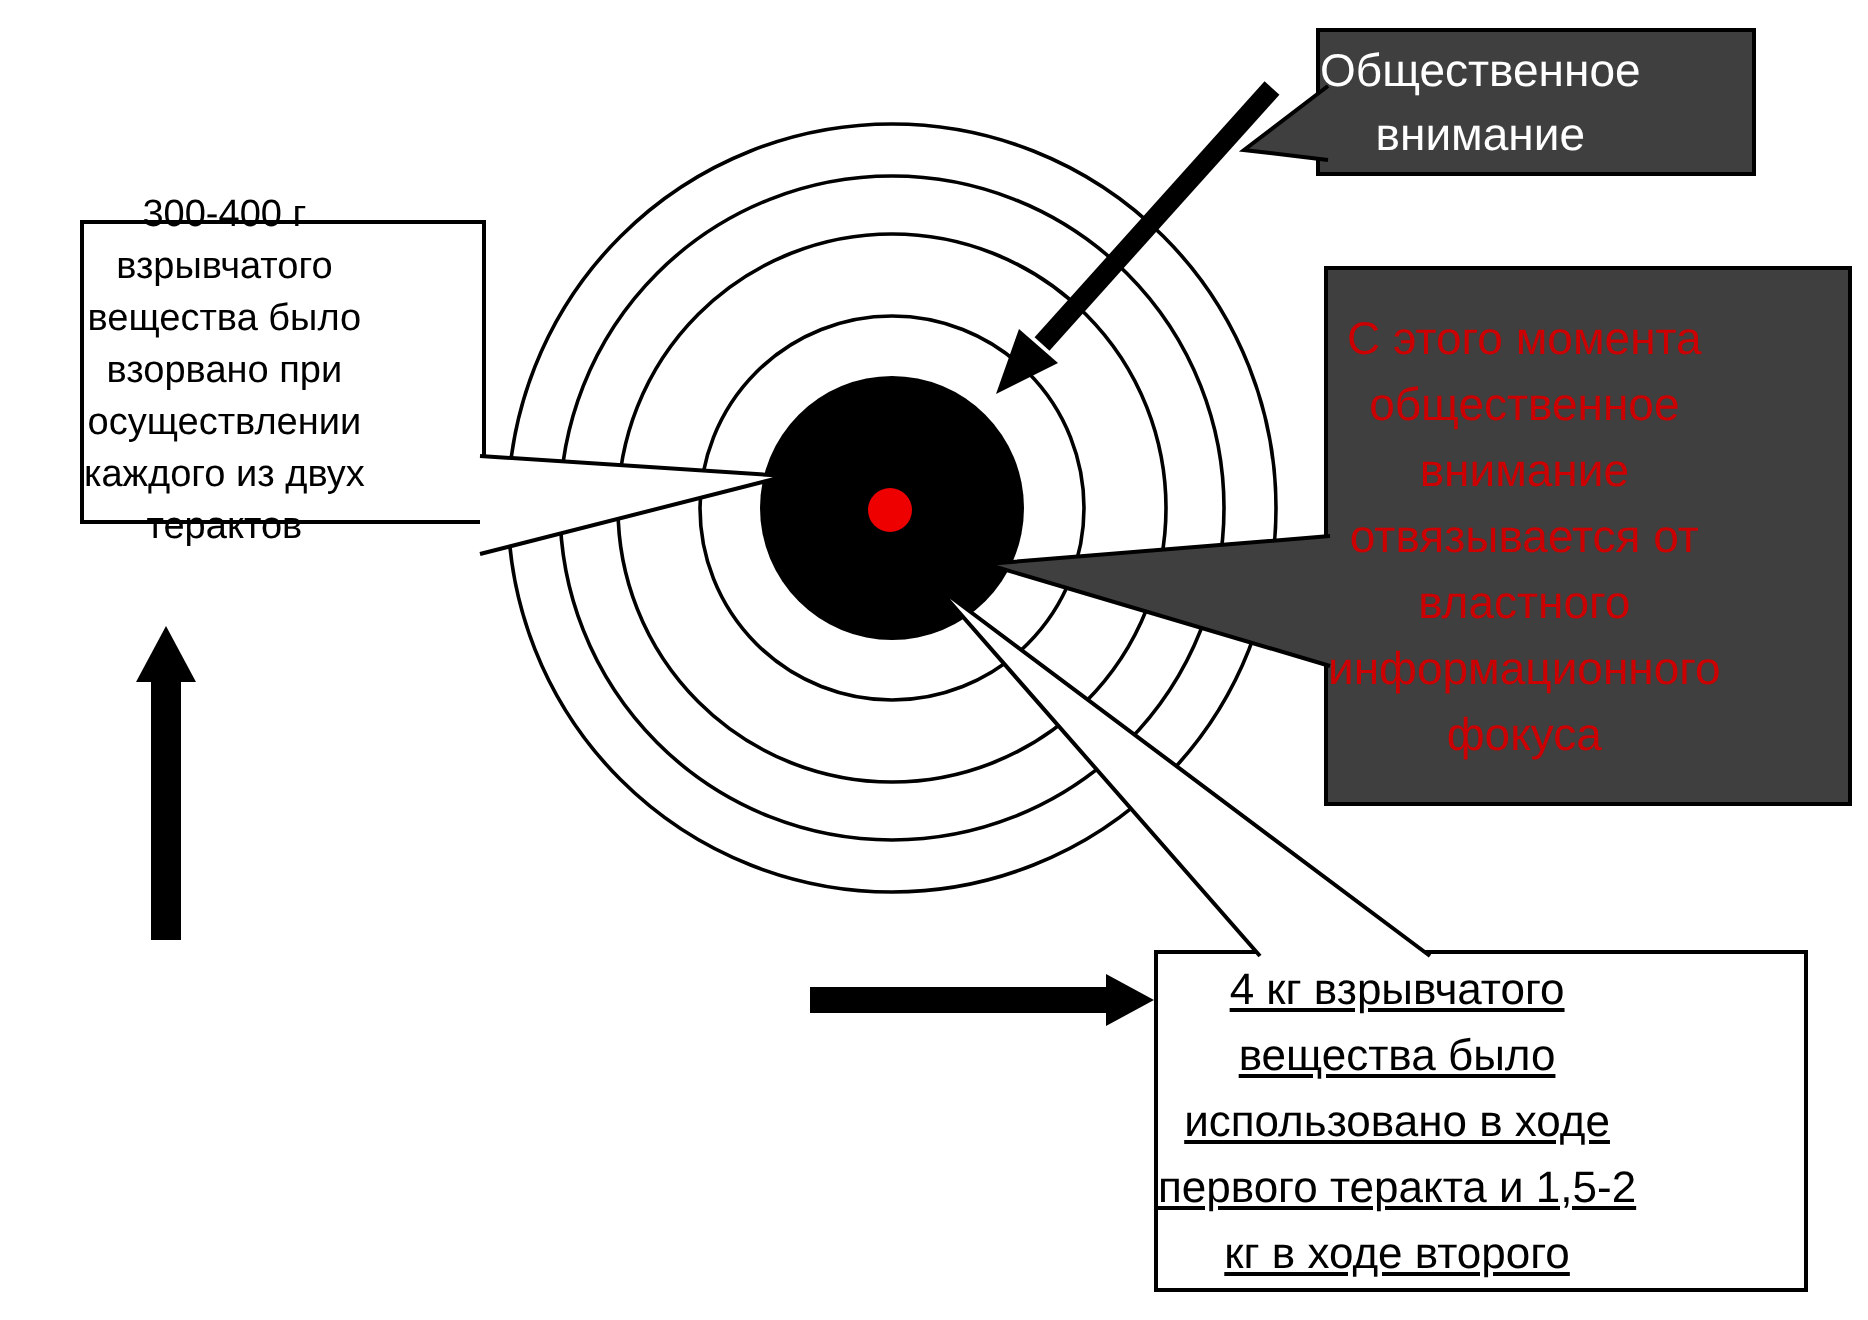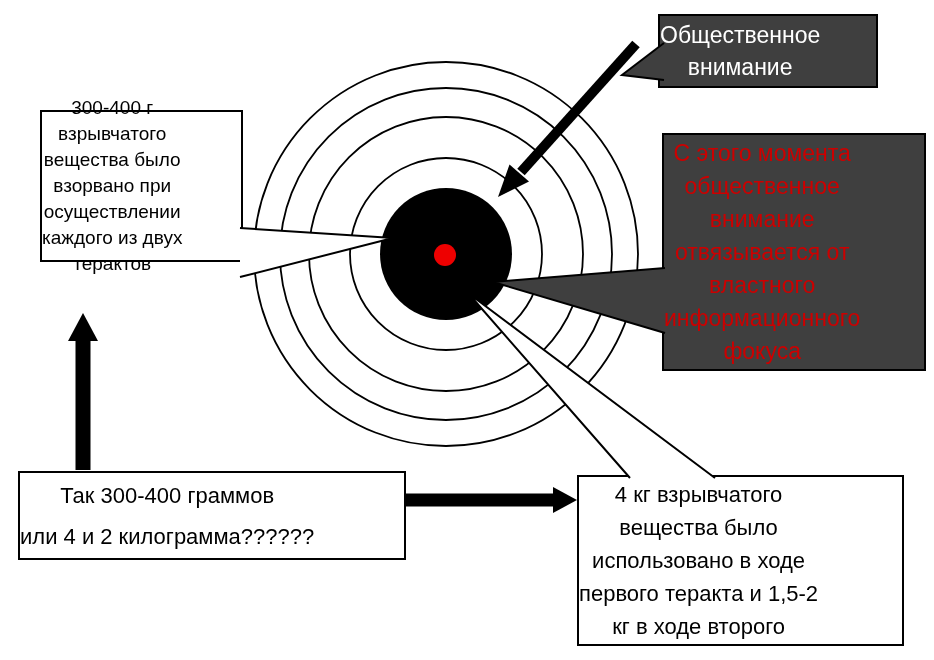--- a/index.html
+++ b/index.html
@@ -29,23 +29,23 @@
   .box{
     position:absolute;box-sizing:border-box;
     border:2px solid var(--outline,#000);
     background:#fff;color:#000;
     display:flex;align-items:center;
     text-align:center;white-space:pre-line;
   }
   .box-dark{background:var(--box_dark,#3f3f3f);color:#fff;}
   #box-grams   {left:40px;  top:110px; width:203px; height:152px; font-size:19px; line-height:26px;}
   #box-question{left:18px;  top:471px; width:388px; height:89px;  font-size:22px; line-height:41px;}
-  #box-kilos   {left:577px; top:475px; width:327px; height:171px; font-size:22px; line-height:33px;}
+  #box-kilos   {left:577px; top:475px; width:327px; height:171px; font-size:22px; line-height:33px;text-decoration:underline;}
   #box-attention{left:658px;top:14px;  width:220px; height:74px;  font-size:23px; line-height:32px;}
-  #box-detach  {left:662px; top:133px; width:264px; height:238px; font-size:23px; line-height:33px; color:var(--red_text,#c00);}
+  #box-detach  {left:662px; top:133px; width:264px; height:270px; font-size:23px; line-height:33px; color:var(--red_text,#c00);}
 </style>
 </head>
 <body>
 
 <div id="canvas">
 
   <svg class="layer" width="934" height="660" viewBox="0 0 934 660">
     <g>
       <circle class="ring" cx="446" cy="254" r="192"></circle>
       <circle class="ring" cx="446" cy="254" r="166"></circle>
@@ -71,24 +71,20 @@
   <div class="box" id="box-grams">
     <span>300-400 г
 взрывчатого
 вещества было
 взорвано при
 осуществлении
 каждого из двух
 терактов</span>
   </div>
 
-  <div class="box" id="box-question">
-    <span>Так 300-400 граммов
-или 4 и 2 килограмма??????</span>
-  </div>
 
   <div class="box" id="box-kilos">
     <span>4 кг взрывчатого
 вещества было
 использовано в ходе
 первого теракта и 1,5-2
 кг в ходе второго</span>
   </div>
 
   <div class="box box-dark" id="box-attention">

